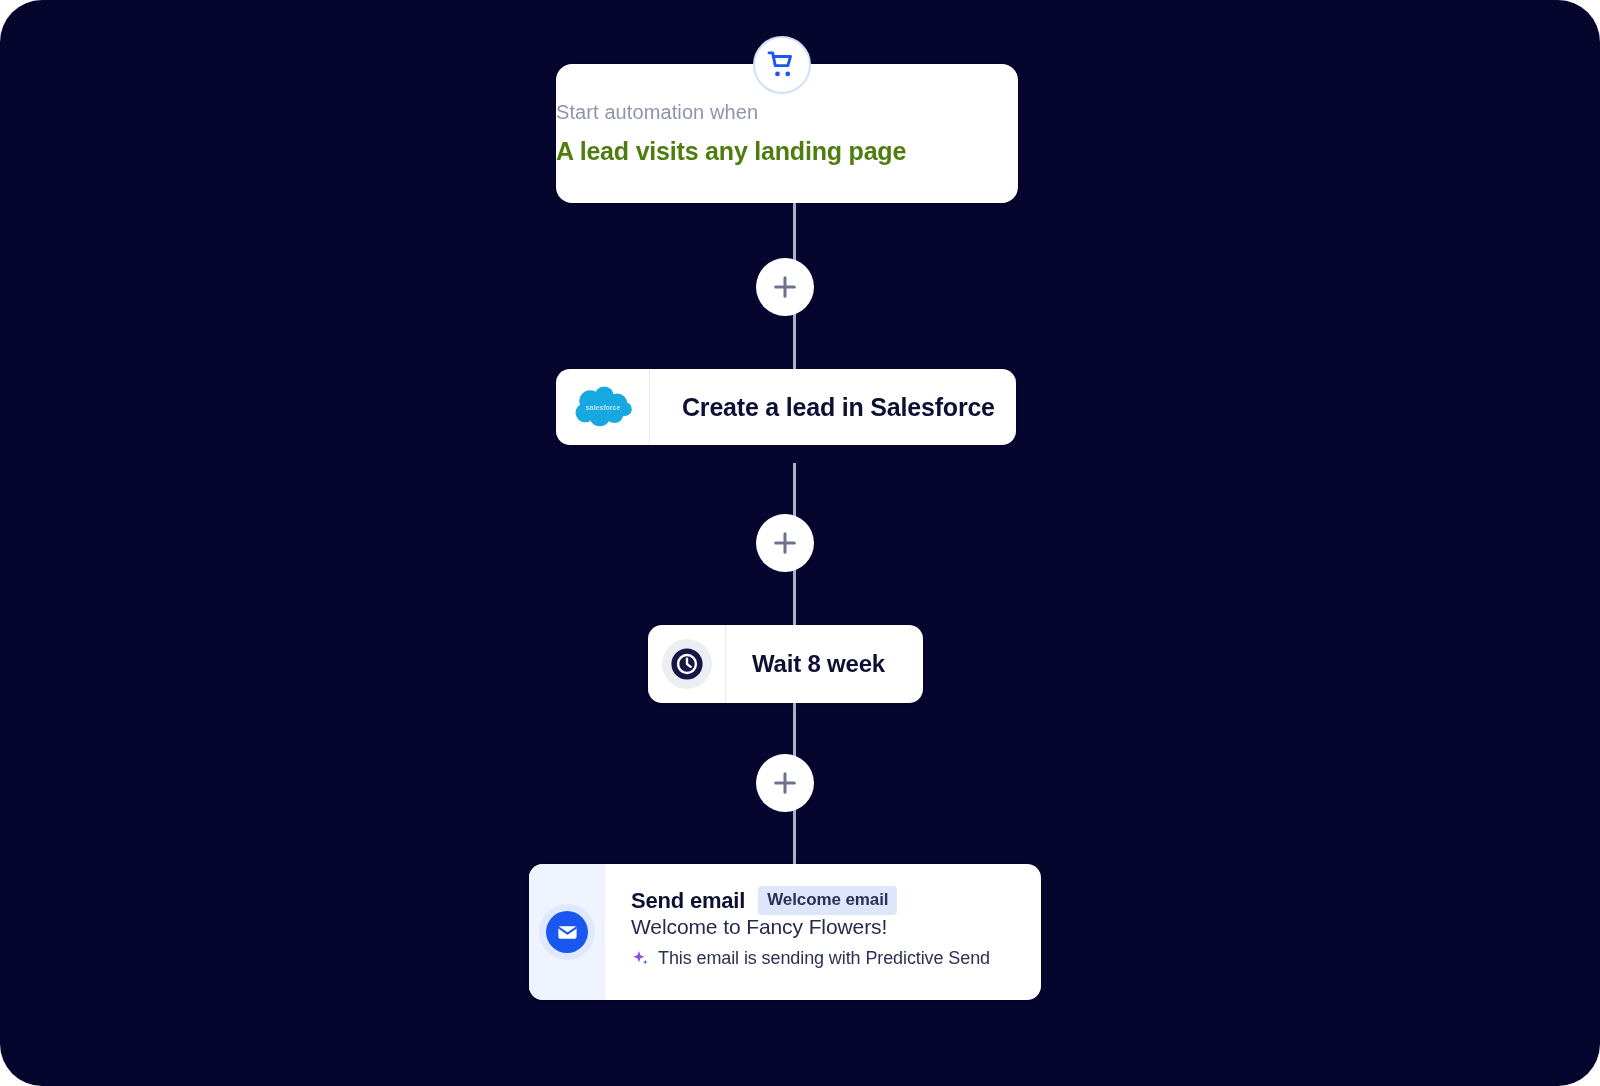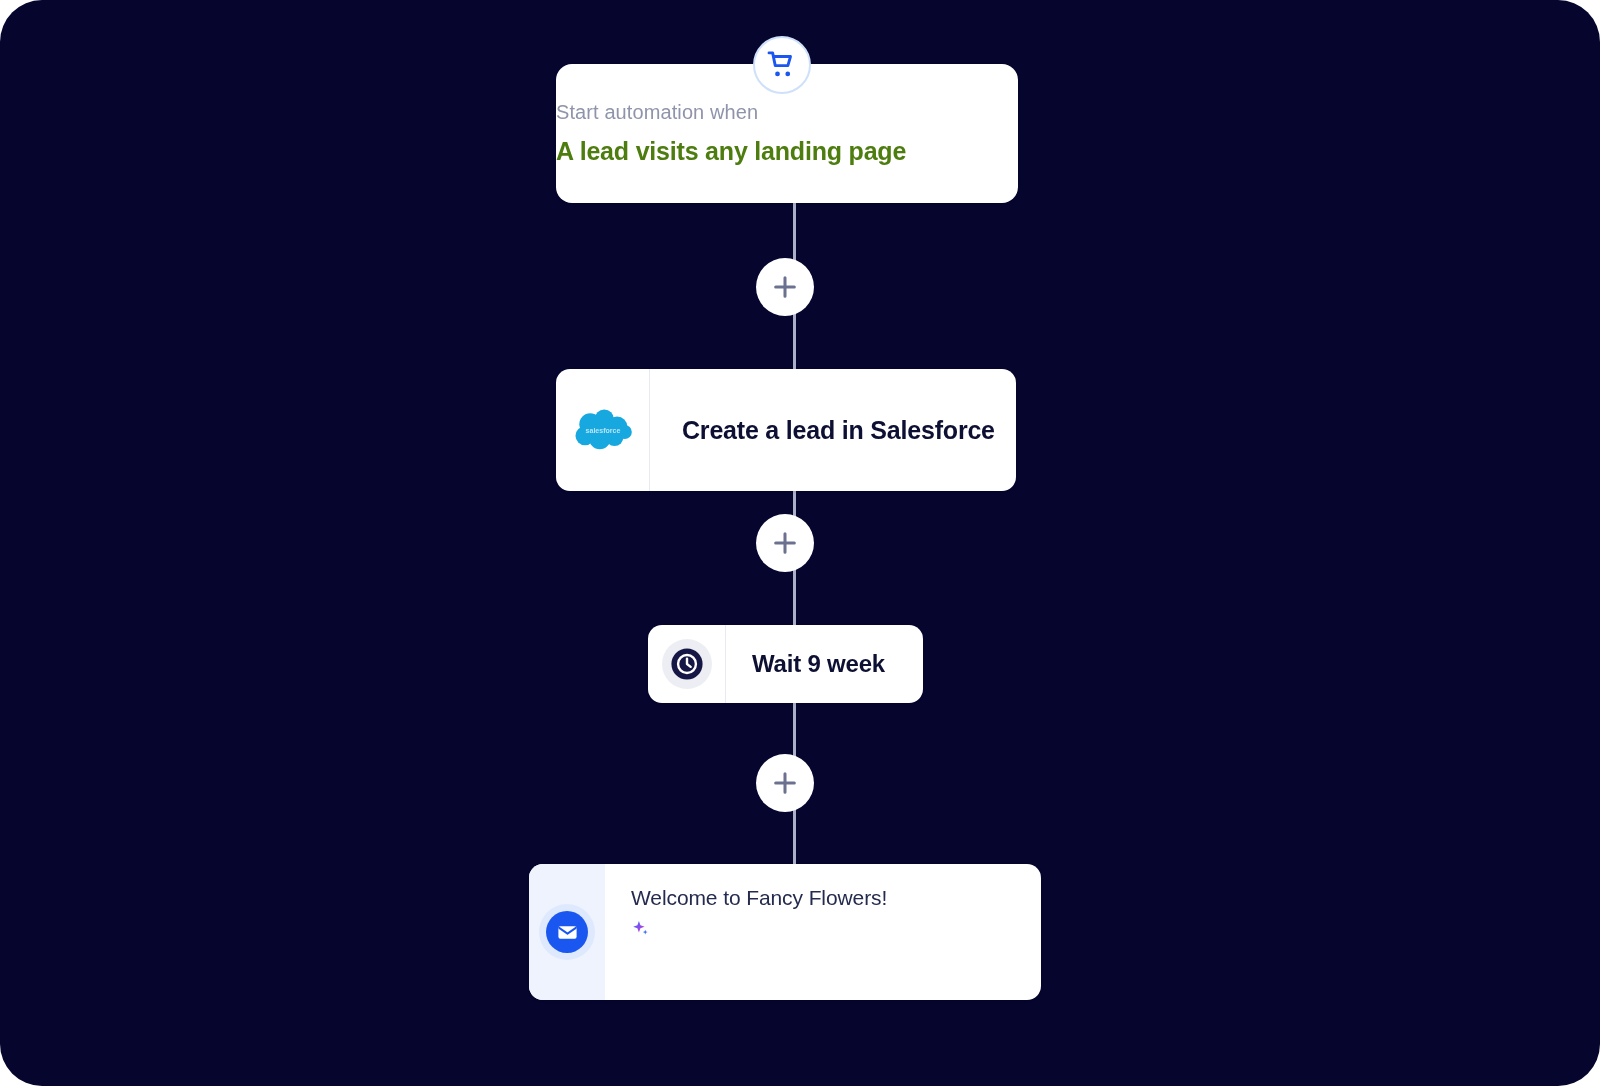--- a/index.html
+++ b/index.html
@@ -82,21 +82,21 @@
     justify-content: center;
     z-index: 6;
   }
   #cart-badge svg { width: 30px; height: 30px; display: block; }
 
   
   #salesforce-card {
     left: 556px;
     top: 369px;
     width: 460px;
-    height: 122px;
+    height: 76px;
   }
   .icon-pane {
     width: 94px;
     flex: 0 0 94px;
     display: flex;
     align-items: center;
     justify-content: center;
     border-right: 1px solid #e8eaf2;
   }
   .label-pane {
@@ -264,51 +264,56 @@
   <div class="card" id="wait-card">
     <div class="icon-pane">
       <div class="clock-wrap">
         <svg viewBox="0 0 24 24" xmlns="http://www.w3.org/2000/svg">
           <circle cx="12" cy="12" r="11" fill="#161744"></circle>
           <circle cx="12" cy="12" r="6.3" fill="none" stroke="#ffffff" stroke-width="1.7"></circle>
           <path d="M12 8.2V12l2.6 2" stroke="#ffffff" stroke-width="1.7" stroke-linecap="round" stroke-linejoin="round" fill="none"></path>
         </svg>
       </div>
     </div>
-    <div class="label-pane">Wait 9 week</div>
+    <div class="label-pane">Wait 8 week</div>
   </div>
 
   <div class="plus-btn" style="top:754px;">
     <svg viewBox="0 0 24 24" xmlns="http://www.w3.org/2000/svg">
       <path d="M12 4v16M4 12h16" stroke="#6b7290" stroke-width="2.6" stroke-linecap="round"></path>
     </svg>
   </div>
 
   <div class="card" id="email-card">
     <div class="mail-pane">
       <div class="mail-circle-bg">
         <div class="mail-circle">
           <svg viewBox="0 0 24 24" xmlns="http://www.w3.org/2000/svg">
             <rect x="2.5" y="5.5" width="19" height="13" rx="2" fill="#ffffff"></rect>
             <path d="M3.3 7.2l8.7 6 8.7-6" stroke="#1a56f0" stroke-width="2" fill="none" stroke-linecap="round" stroke-linejoin="round"></path>
           </svg>
         </div>
       </div>
     </div>
     <div class="email-body">
+      <div class="email-row1">
+        <span class="email-title">Send email</span>
+        <span class="email-badge">Welcome email</span>
+      </div>
       <div class="email-subject">Welcome to Fancy Flowers!</div>
       <div class="email-note">
         <svg class="sparkle" viewBox="0 0 24 24" xmlns="http://www.w3.org/2000/svg">
           <defs>
             <linearGradient id="sparkGrad" x1="0" y1="0" x2="1" y2="1">
               <stop offset="0%" stop-color="#3a6dfb"></stop>
               <stop offset="55%" stop-color="#8a4bf0"></stop>
               <stop offset="100%" stop-color="#f0489e"></stop>
             </linearGradient>
           </defs>
           <path d="M10 2.5l1.9 5.3 5.3 1.9-5.3 1.9L10 17l-1.9-5.4L2.8 9.7l5.3-1.9z" fill="url(#sparkGrad)"></path>
           <path d="M18 13.5l.85 2.2 2.2.85-2.2.85L18 19.6l-.85-2.2-2.2-.85 2.2-.85z" fill="#3a6dfb"></path>
         </svg>
+        <span>This email is sending with Predictive Send</span>
       </div>
     </div>
   </div>
 
 </div>
 
 </body></html>

